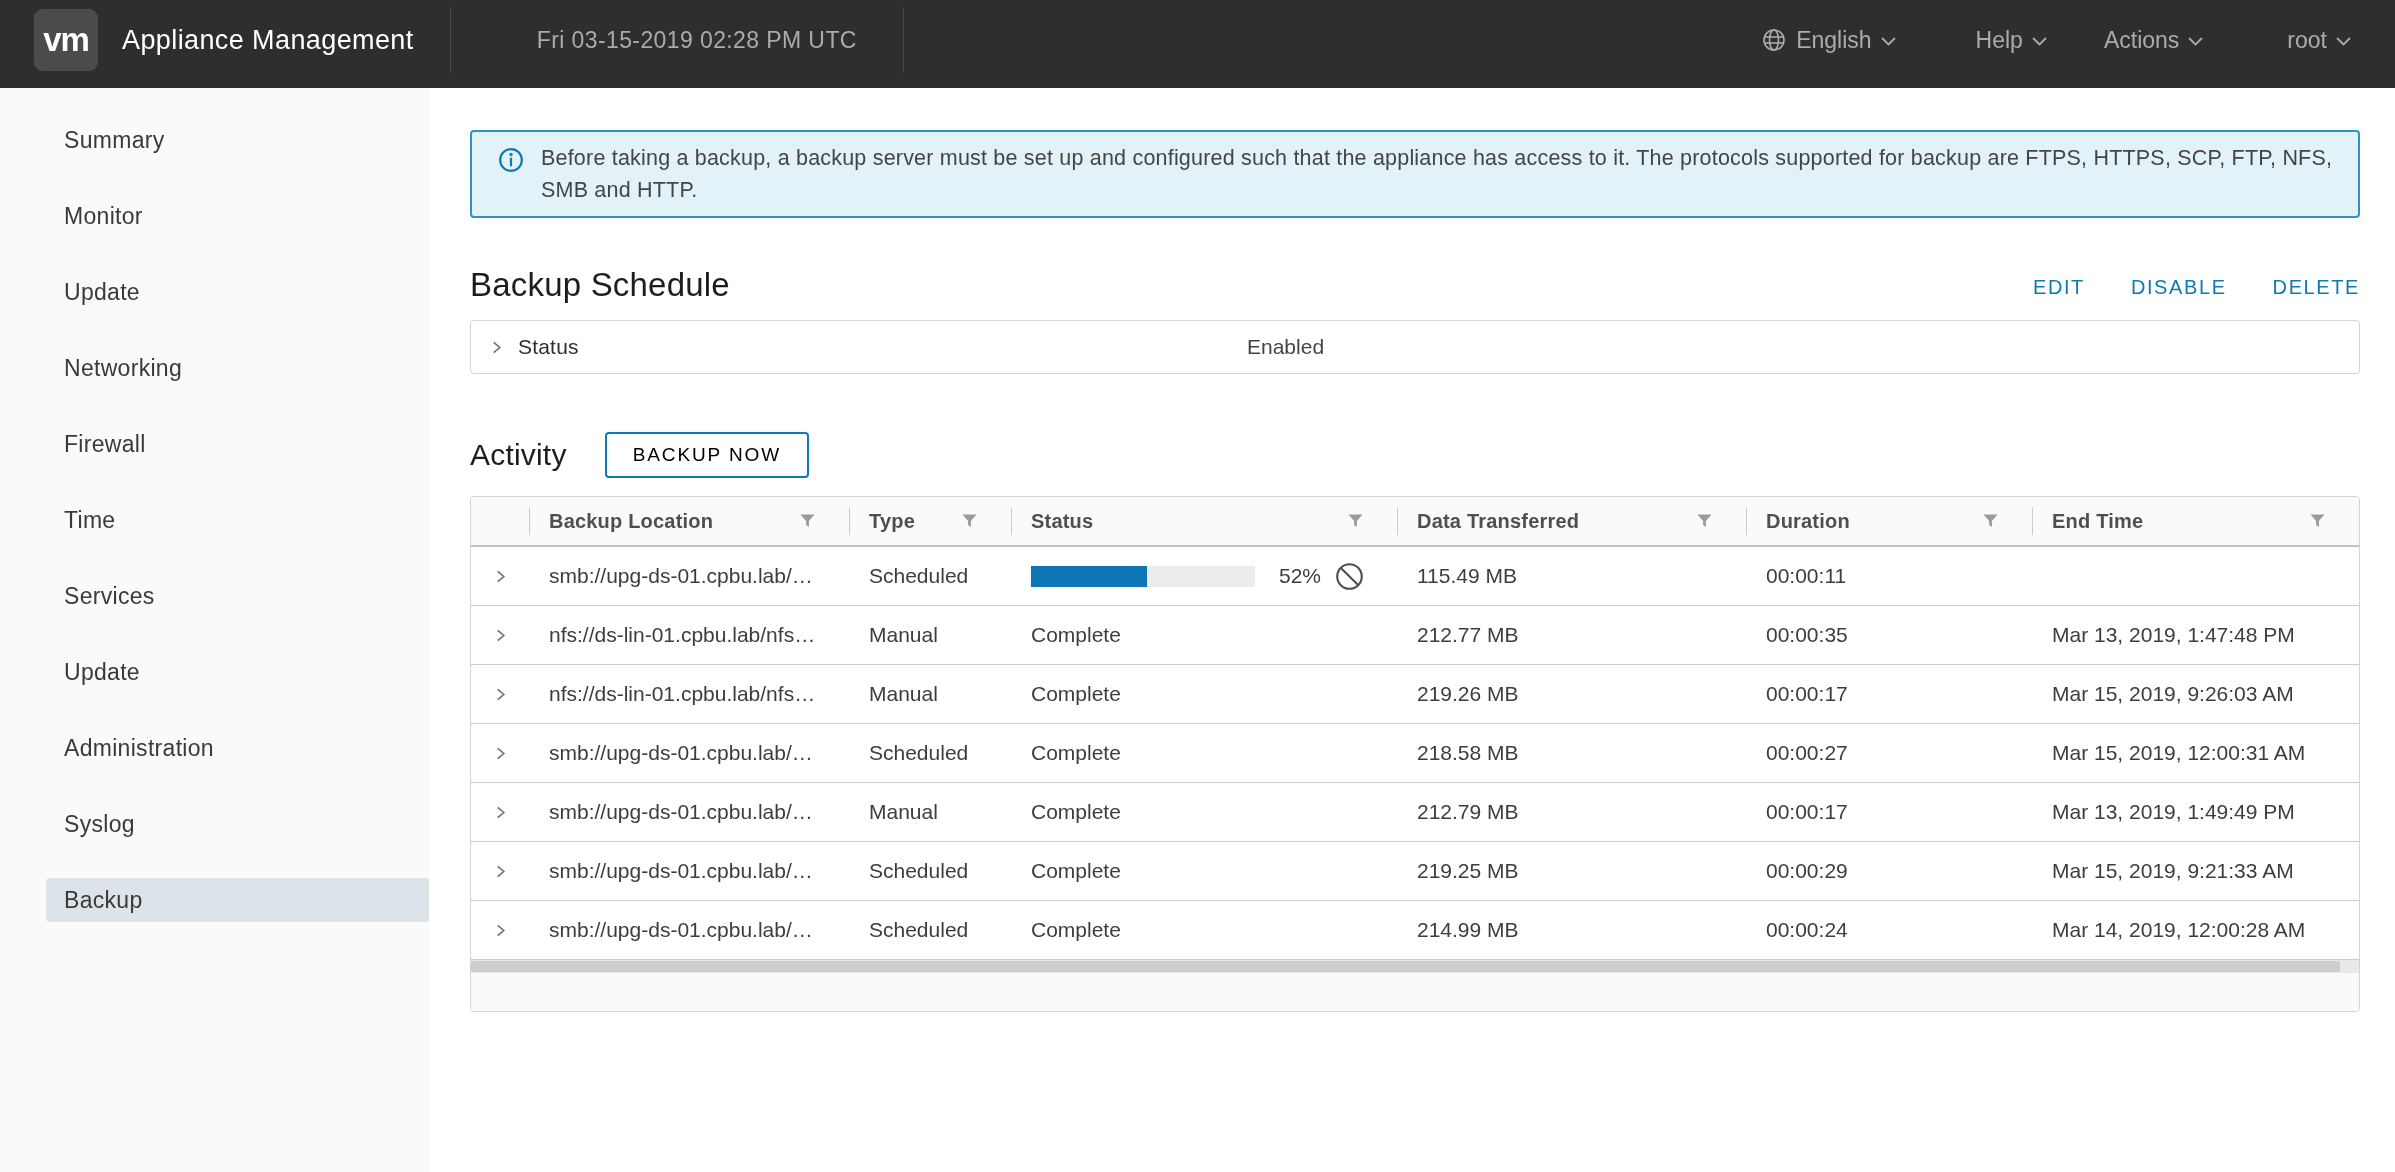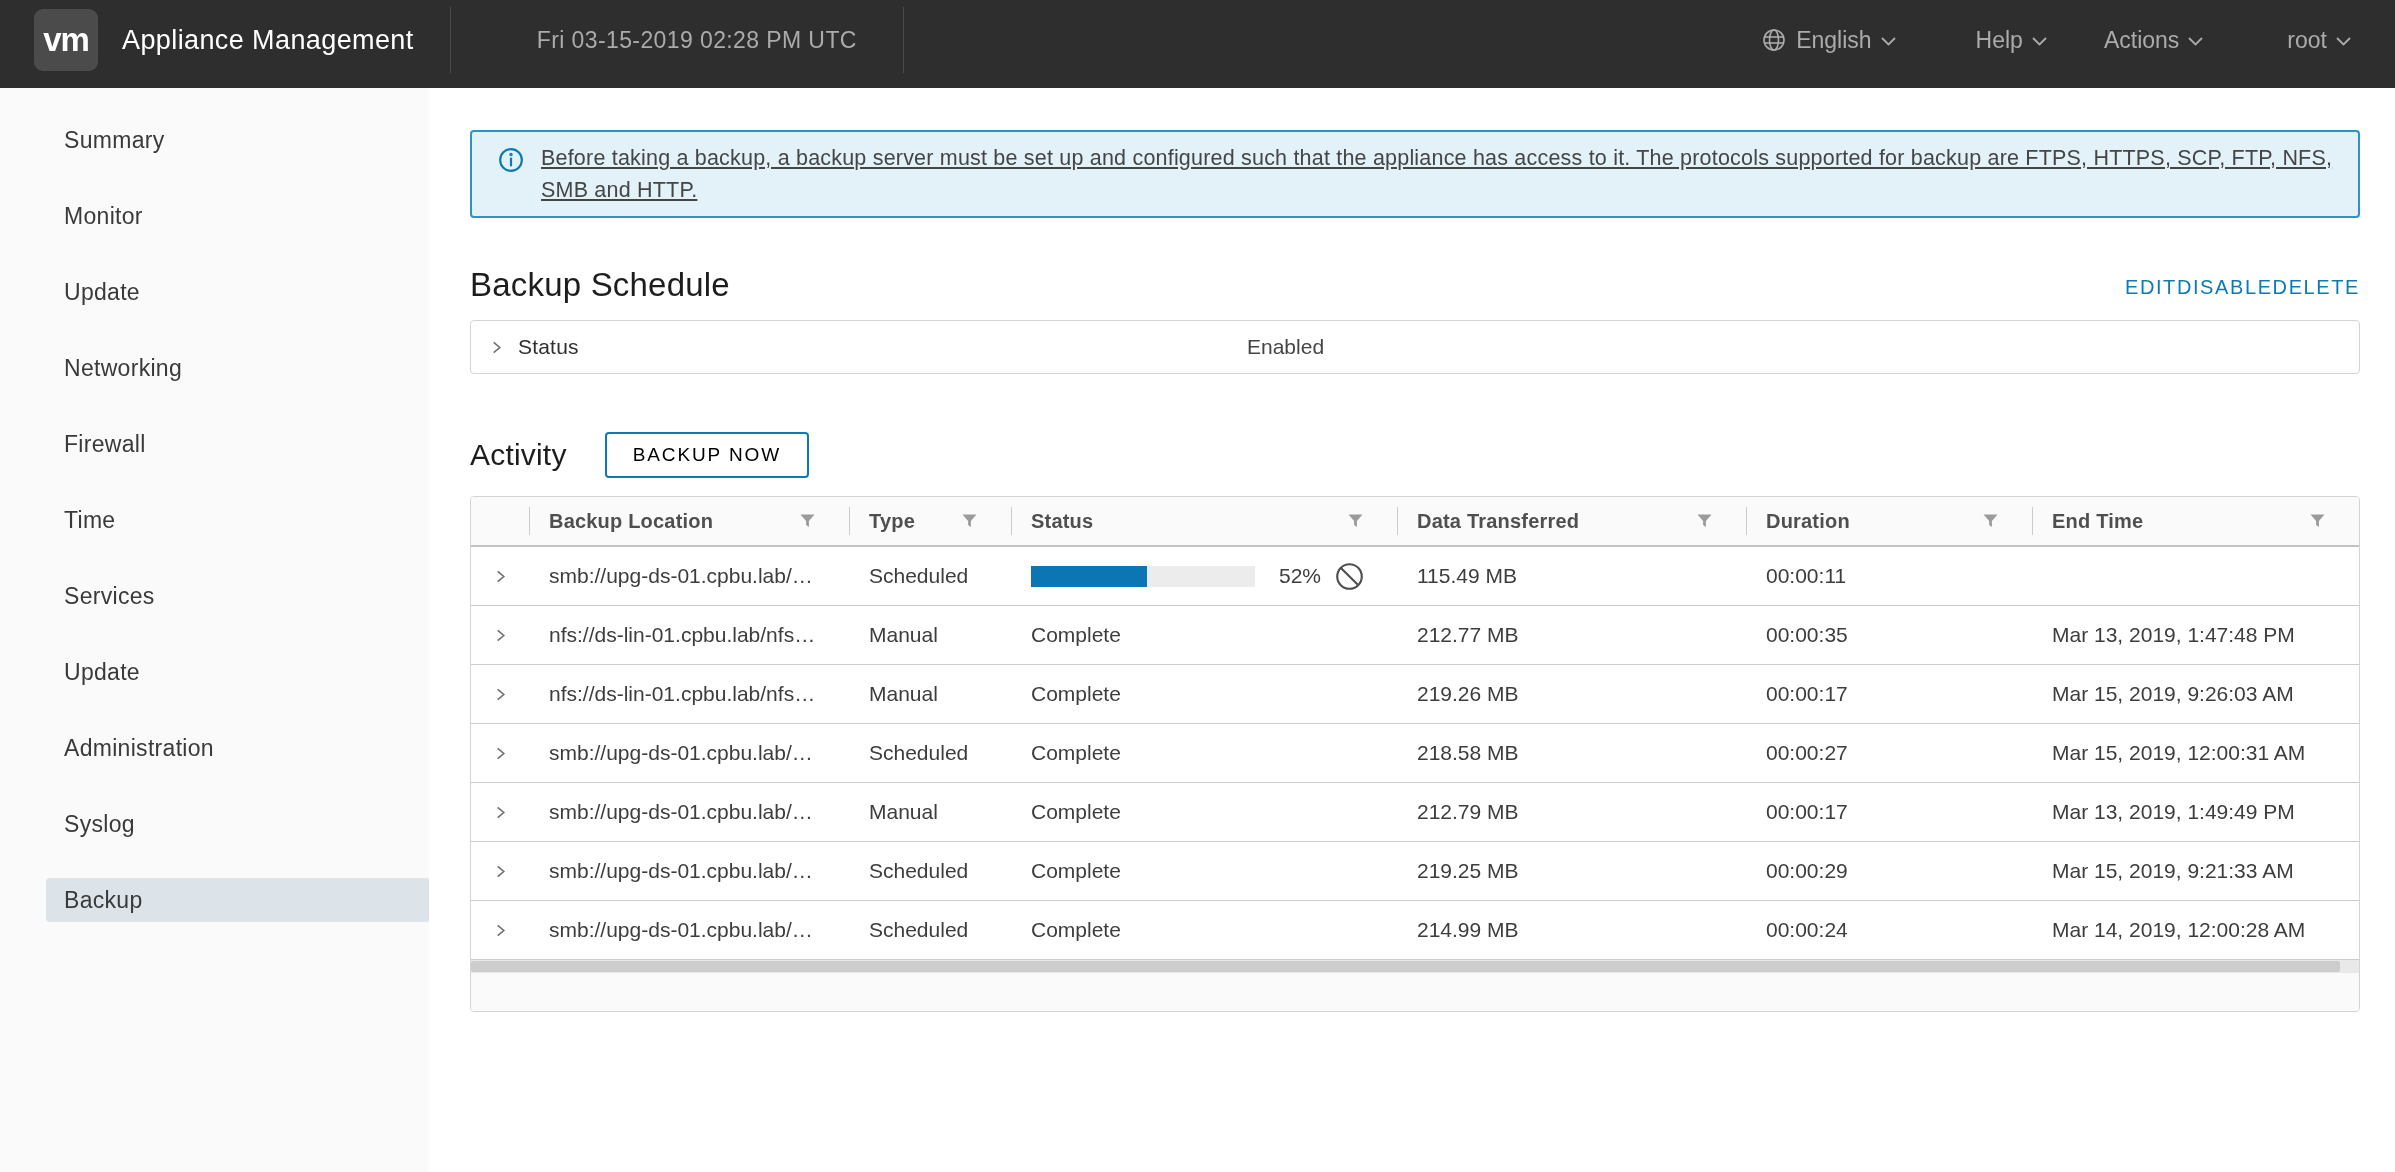--- a/index.html
+++ b/index.html
@@ -53,27 +53,27 @@
   
   .content {
     position:absolute; left:429px; top:88px; right:0; bottom:0;
     background:#ffffff; padding:42px 35px 0 41px;
   }
 
   .banner {
     border:2px solid #2e93c2; background:#e3f1f8; border-radius:4px;
     display:flex; align-items:flex-start; gap:17px;
     padding:10px 24px 10px 26px;
-    font-size:21.5px; line-height:32px; color:#454545; letter-spacing:.2px;text-decoration:underline;
+    font-size:21.5px; line-height:32px; color:#454545; letter-spacing:.2px;
   }
   .banner .info-icon { flex:0 0 auto; margin-top:5px; }
 
   .section-row { margin-top:48px; display:flex; align-items:flex-end; justify-content:space-between; }
   h1.sec-title { font-size:33px; font-weight:400; color:#1d1d1d; letter-spacing:.2px; }
-  .links { display:flex; padding-bottom:5px; }
+  .links { display:flex; gap:46px; padding-bottom:5px; }
   .link { color:#0c7bb3; font-size:20px; font-weight:500; letter-spacing:1.6px; cursor:pointer; white-space:nowrap; }
 
   .status-box {
     margin-top:16px; height:54px; border:1px solid #d4d4d4; border-radius:4px;
     background:#fff; display:flex; align-items:center; padding-left:18px; position:relative;
   }
   .status-label { margin-left:14px; font-size:21px; font-weight:500; color:#2f2f2f; letter-spacing:.2px; }
   .status-value { position:absolute; left:776px; font-size:21px; color:#454545; }
 
   .activity-row { margin-top:58px; display:flex; align-items:center; }

